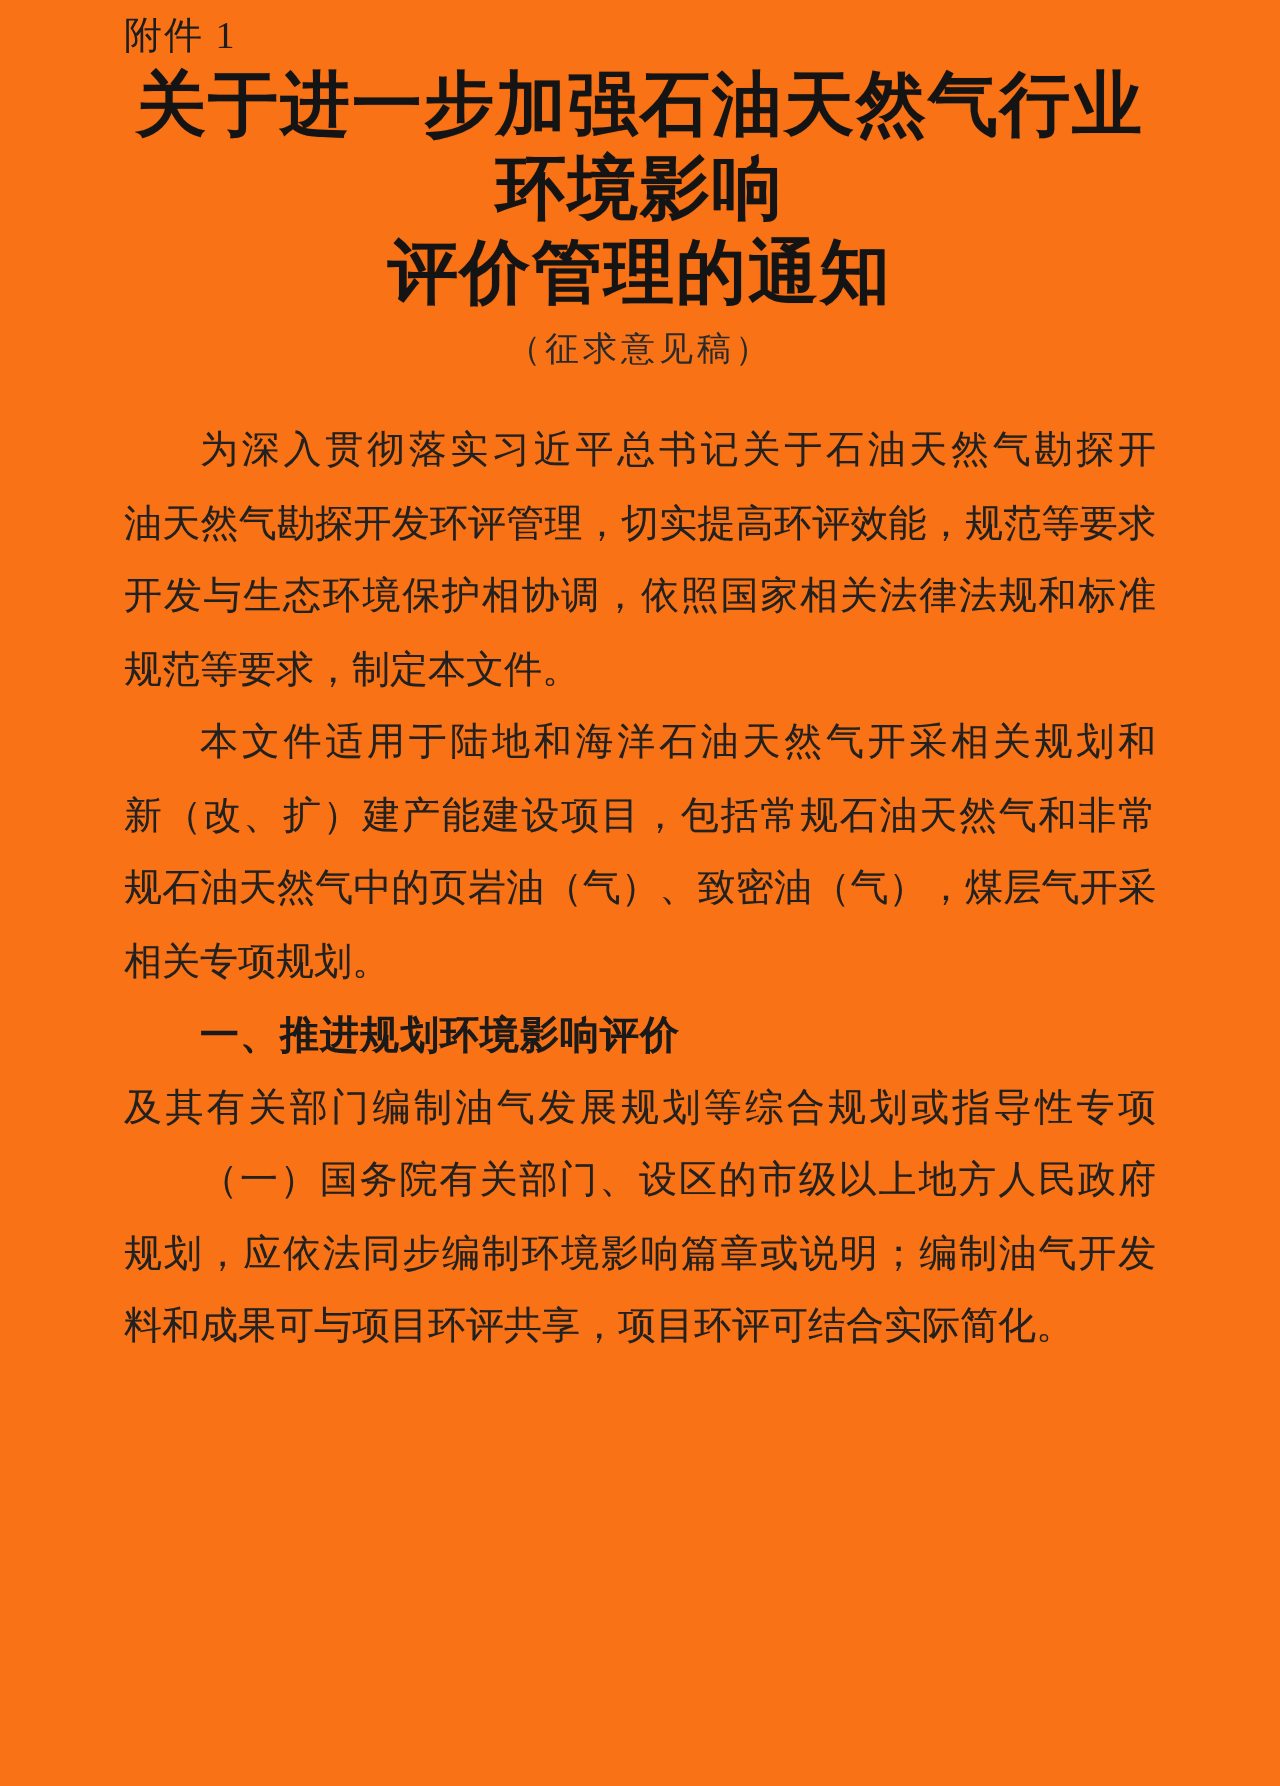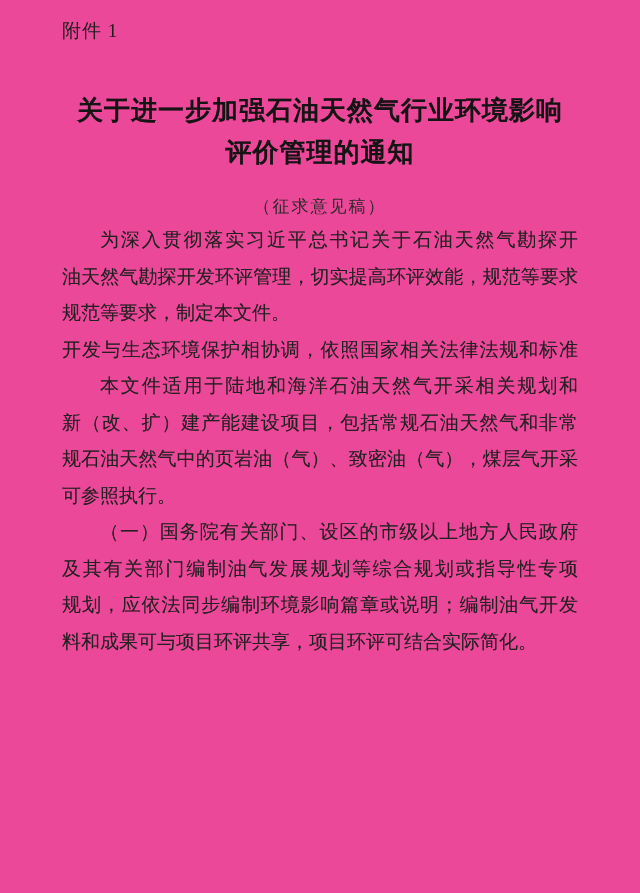--- a/index.html
+++ b/index.html
@@ -5,53 +5,52 @@
   html, body {
     margin: 0;
     padding: 0;
     background: #ffffff;
   }
   .page {
     position: relative;
     width: 640px;
     height: 893px;
     box-sizing: border-box;
-    background: #ec4899;
-    padding: 18px 62px 0 62px;
+    background: #f97316;
+    padding: 6px 62px 0 62px;
     overflow: hidden;
     font-family: "Liberation Serif", "DejaVu Serif", serif;
     color: #212121;
     -webkit-font-smoothing: antialiased;
   }
   .attachment {
     font-size: 19px;
     line-height: 26px;
     color: #1d1d1d;
     letter-spacing: 1px;
   }
   .title {
-    margin-top: 46px;
     text-align: center;
     font-weight: bold;
-    font-size: 26px;
+    font-size: 35px;
     line-height: 42px;
     letter-spacing: 1px;
     color: #141414;
     text-shadow: 0 0 0.5px rgba(0,0,0,0.35);
   }
   .subtitle {
-    margin-top: 20px;
+    margin-top: 4px;
     text-align: center;
     font-size: 17px;
     line-height: 26px;
     color: #2a2a2a;
     letter-spacing: 2px;
   }
   .doc-body {
-    margin-top: 2px;
+    margin-top: 20px;
   }
   .paragraph {
     margin: 0;
   }
   .line {
     font-size: 19px;
     line-height: 36.5px;
     text-align: justify;
     text-align-last: justify;
     text-justify: inter-character;
@@ -84,29 +83,30 @@
     <div>关于进一步加强石油天然气行业环境影响</div>
     <div>评价管理的通知</div>
   </div>
 
   <div class="subtitle">（征求意见稿）</div>
 
   <div class="doc-body">
       <div class="paragraph">
         <div class="line first">为深入贯彻落实习近平总书记关于石油天然气勘探开</div>
         <div class="line">油天然气勘探开发环评管理，切实提高环评效能，规范等要求</div>
+        <div class="line">开发与生态环境保护相协调，依照国家相关法律法规和标准</div>
         <div class="line end">规范等要求，制定本文件。</div>
-        <div class="line">开发与生态环境保护相协调，依照国家相关法律法规和标准</div>
       </div>
       <div class="paragraph">
         <div class="line first">本文件适用于陆地和海洋石油天然气开采相关规划和</div>
         <div class="line">新（改、扩）建产能建设项目，包括常规石油天然气和非常</div>
         <div class="line">规石油天然气中的页岩油（气）、致密油（气），煤层气开采</div>
-        <div class="line end">可参照执行。</div>
+        <div class="line end">相关专项规划。</div>
       </div>
+      <div class="heading">一、推进规划环境影响评价</div>
       <div class="paragraph">
+        <div class="line">及其有关部门编制油气发展规划等综合规划或指导性专项</div>
         <div class="line first">（一）国务院有关部门、设区的市级以上地方人民政府</div>
-        <div class="line">及其有关部门编制油气发展规划等综合规划或指导性专项</div>
         <div class="line">规划，应依法同步编制环境影响篇章或说明；编制油气开发</div>
         <div class="line end">料和成果可与项目环评共享，项目环评可结合实际简化。</div>
       </div>
     </div>
 </div>
 
 </body></html>

